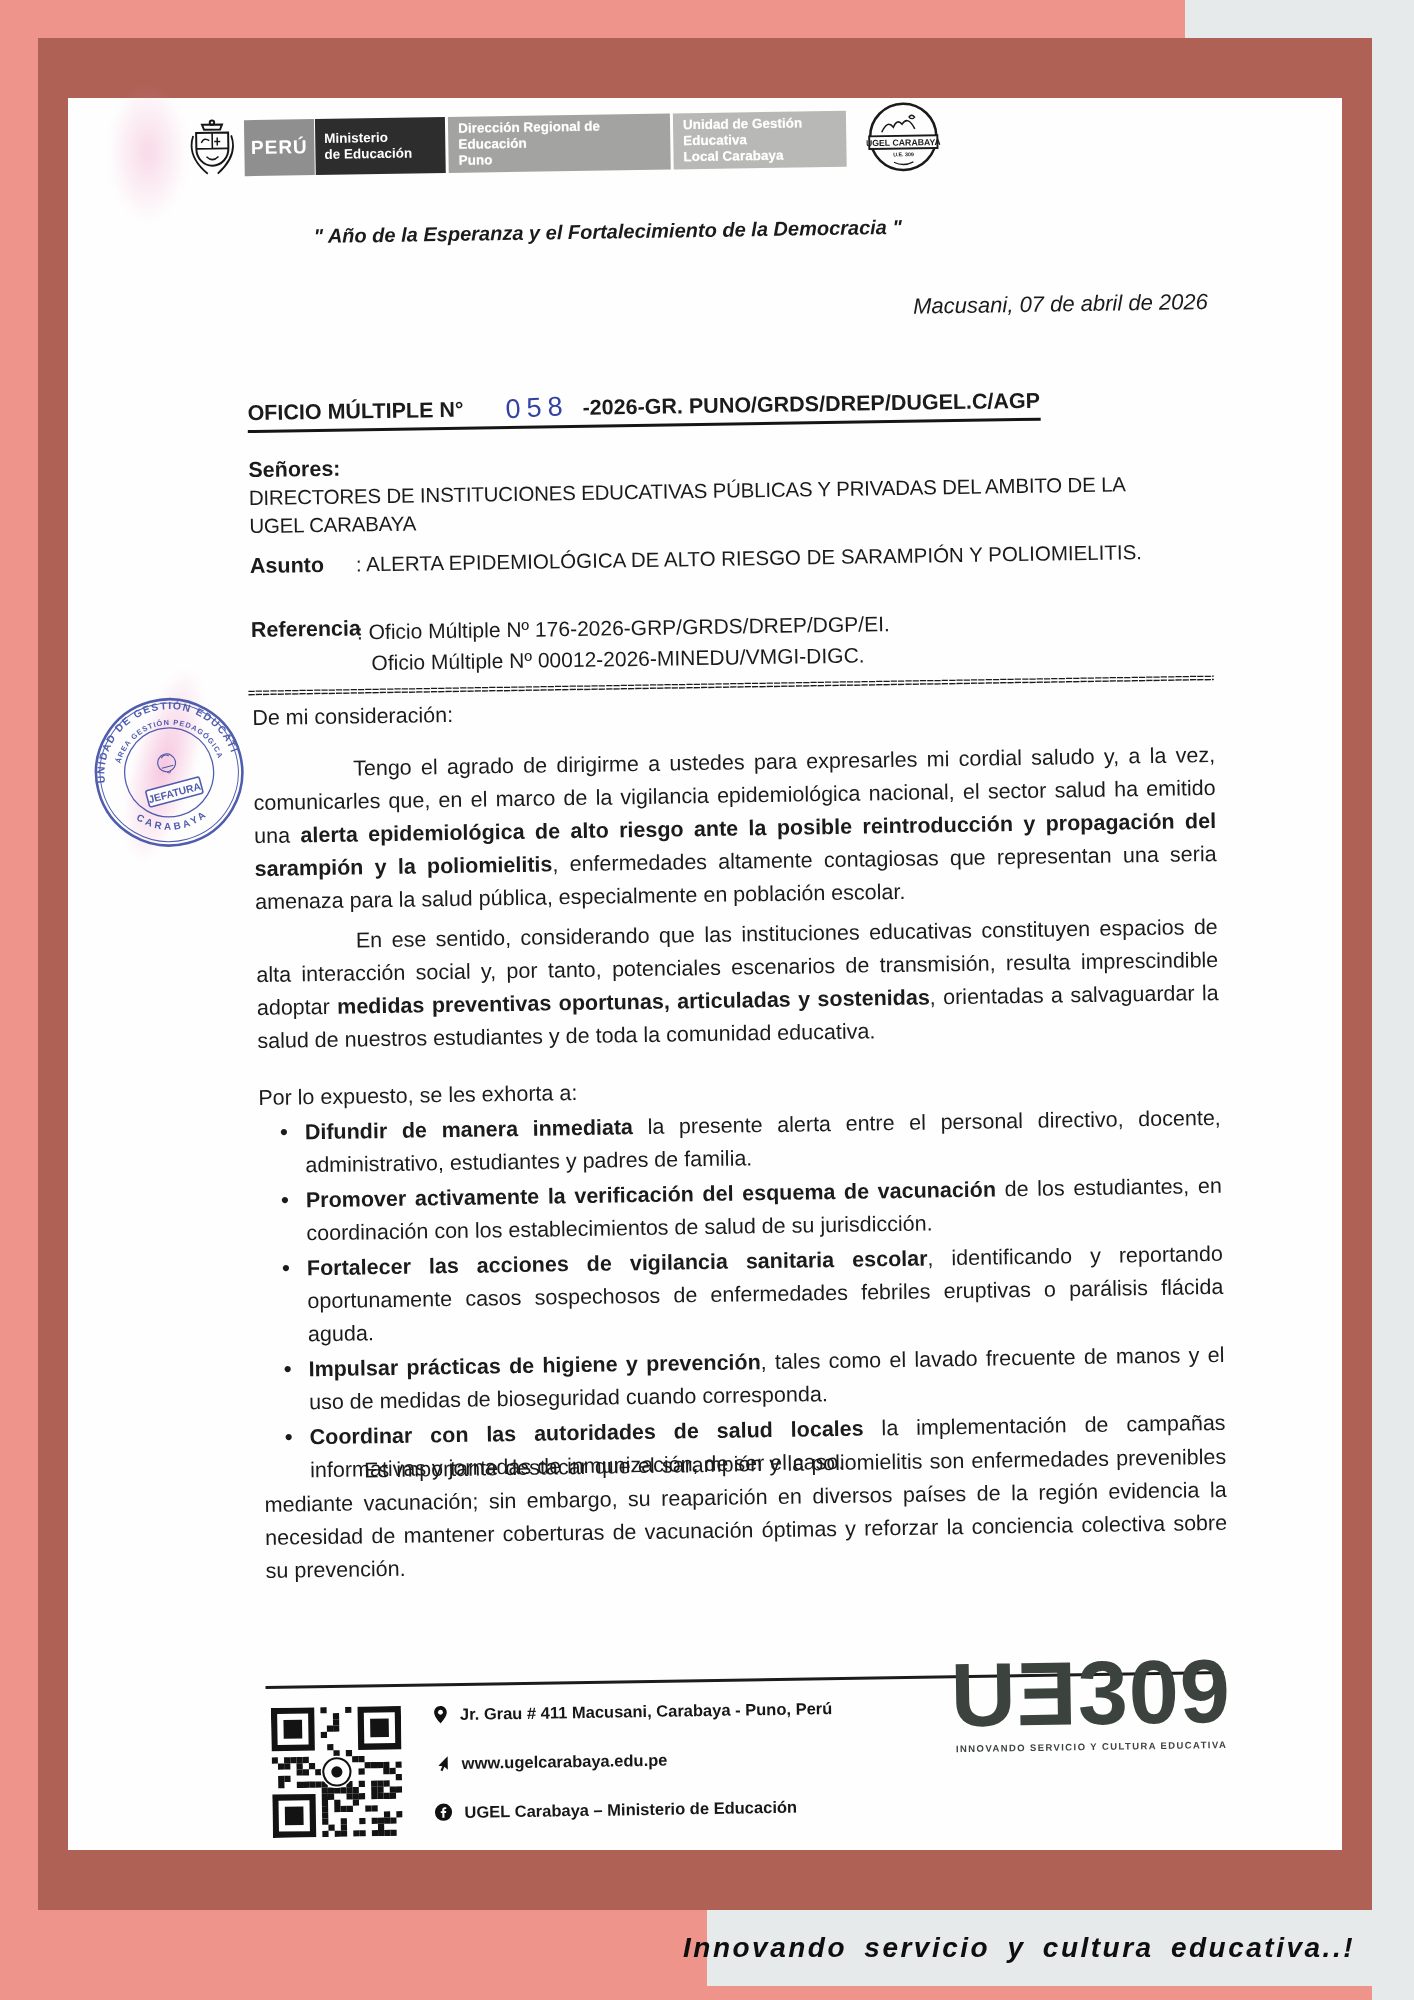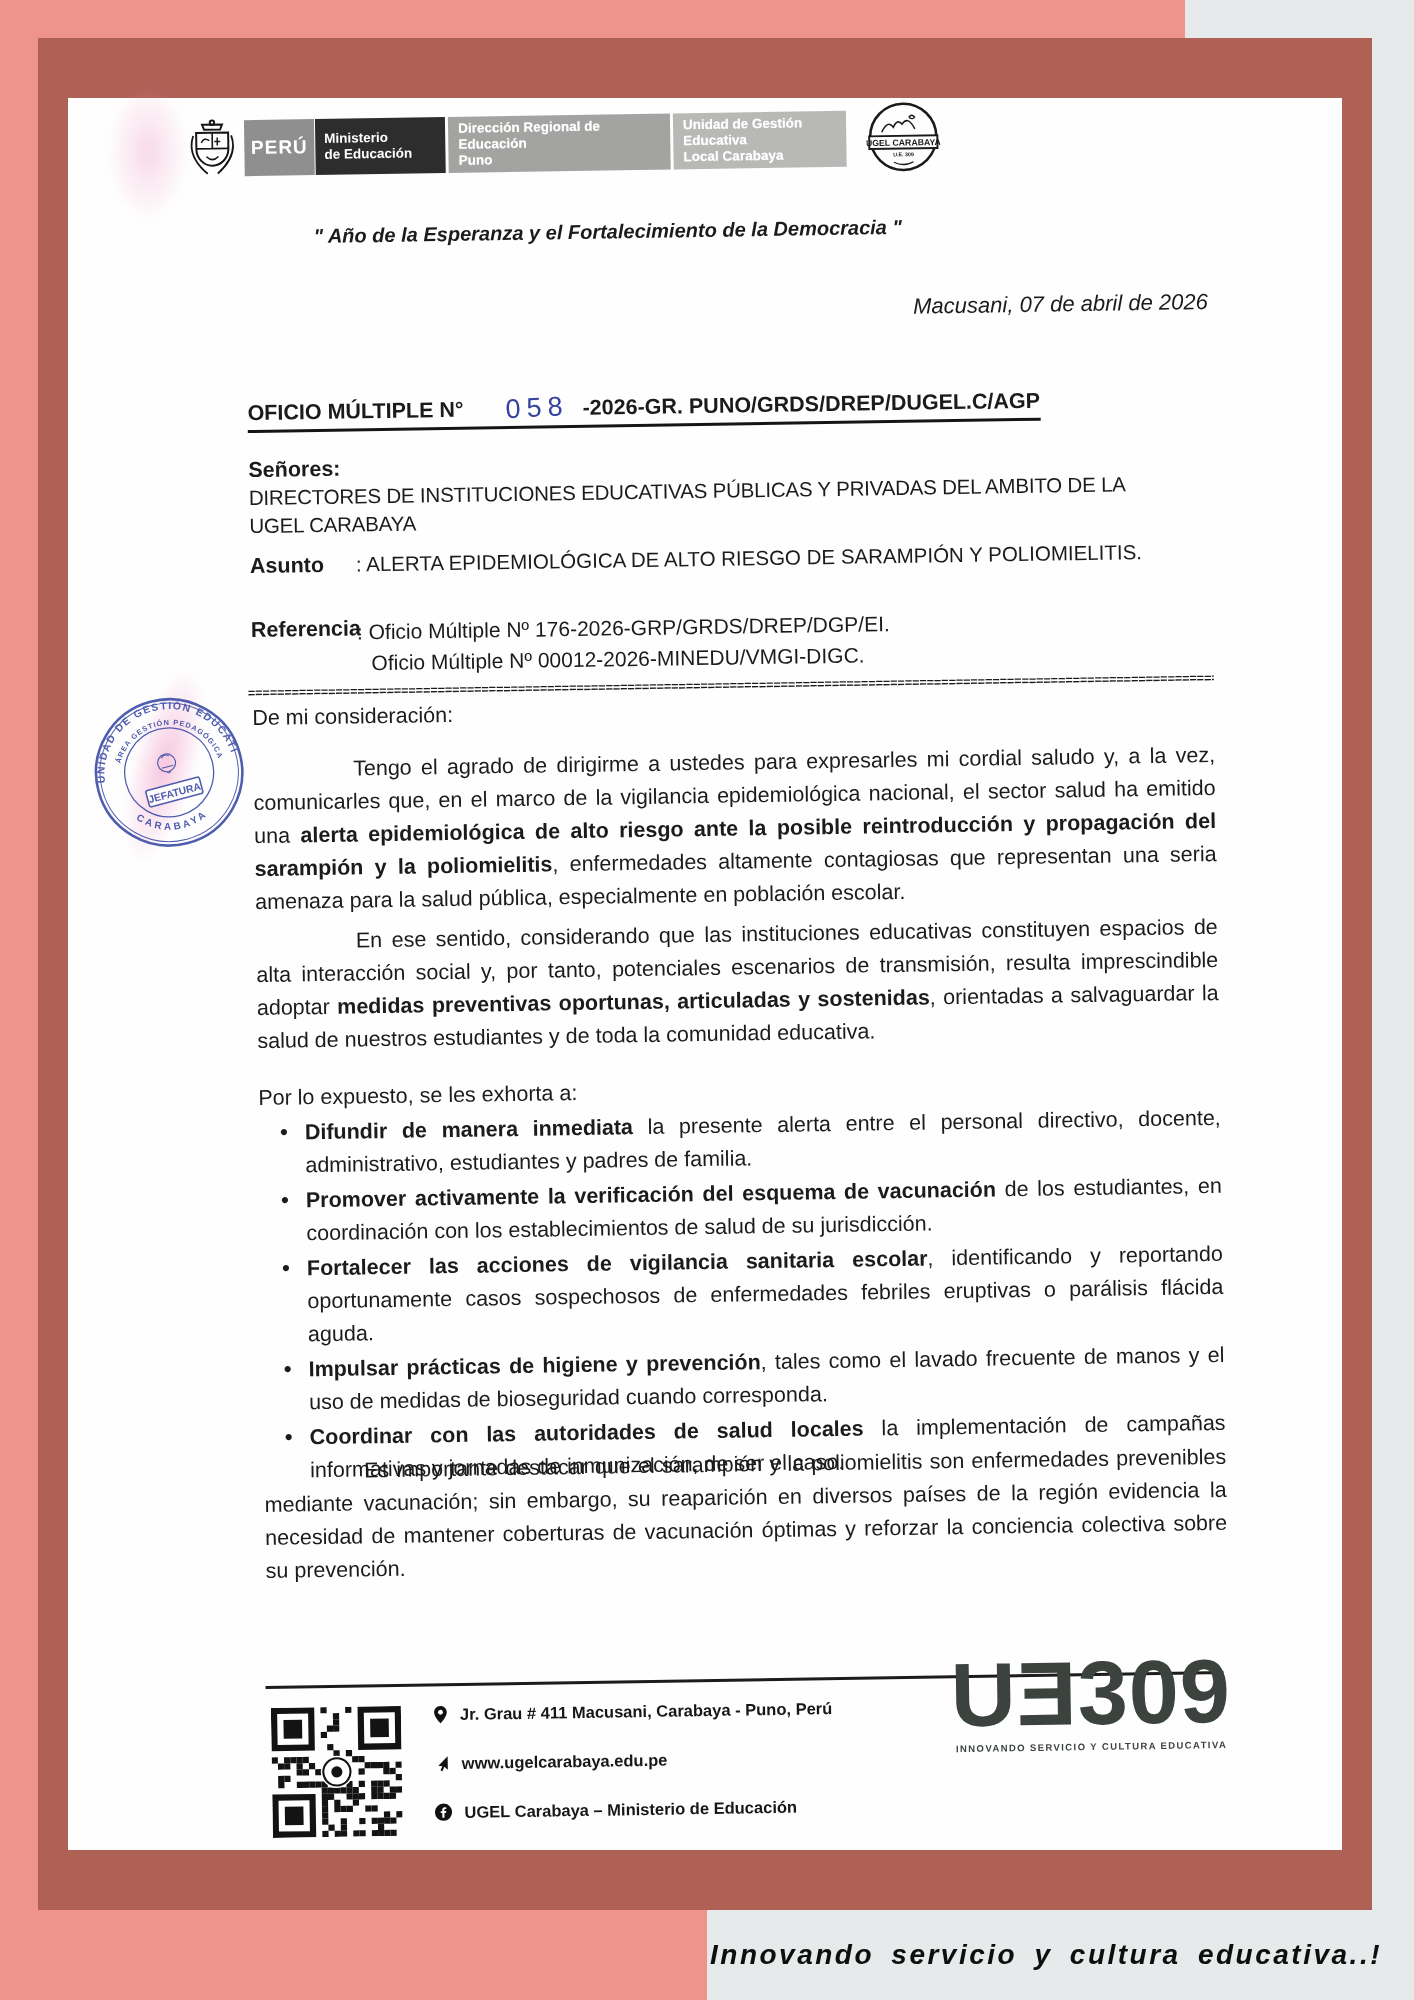--- a/index.html
+++ b/index.html
@@ -1,22 +1,22 @@
 <!DOCTYPE html>
 <html><head>
 <meta charset="utf-8">
 <style>
   html,body{margin:0;padding:0;background:#ffffff;}
   .canvas{position:relative;width:1414px;height:2000px;background:#ee948a;overflow:hidden;
           font-family:"Liberation Sans",sans-serif;color:#1b1b1b;}
   
   .strip-right{position:absolute;top:0;right:0;width:42px;height:2000px;background:#e7eaea;}
   .corner-top-right{position:absolute;top:0;left:1185px;width:229px;height:38px;background:#e7eaea;}
-  .band-bottom{position:absolute;left:707px;top:1910px;width:707px;height:90px;background:#e7eaea;
-               display:flex;align-items:center;justify-content:flex-end;padding-right:32px;box-sizing:border-box;}
+  .band-bottom{position:absolute;left:707px;top:1910px;width:707px;height:76px;background:#e7eaea;
+               display:flex;align-items:center;justify-content:flex-end;padding-right:59px;box-sizing:border-box;}
   .slogan{font-style:italic;font-weight:700;font-size:28px;letter-spacing:2.5px;word-spacing:7px;color:#0e0e0e;white-space:nowrap;}
   
   .frame{position:absolute;left:38px;top:38px;width:1334px;height:1872px;background:#af6156;}
   
   .doc{position:absolute;left:68px;top:98px;width:1274px;height:1752px;background:#fefefe;}
   .content{position:absolute;inset:0;transform:rotate(-0.9deg);transform-origin:45% 45%;}
   .blk{position:absolute;}
   .b{font-weight:700;}
   
   .hdr{position:absolute;left:130px;top:8px;display:flex;align-items:flex-start;}

